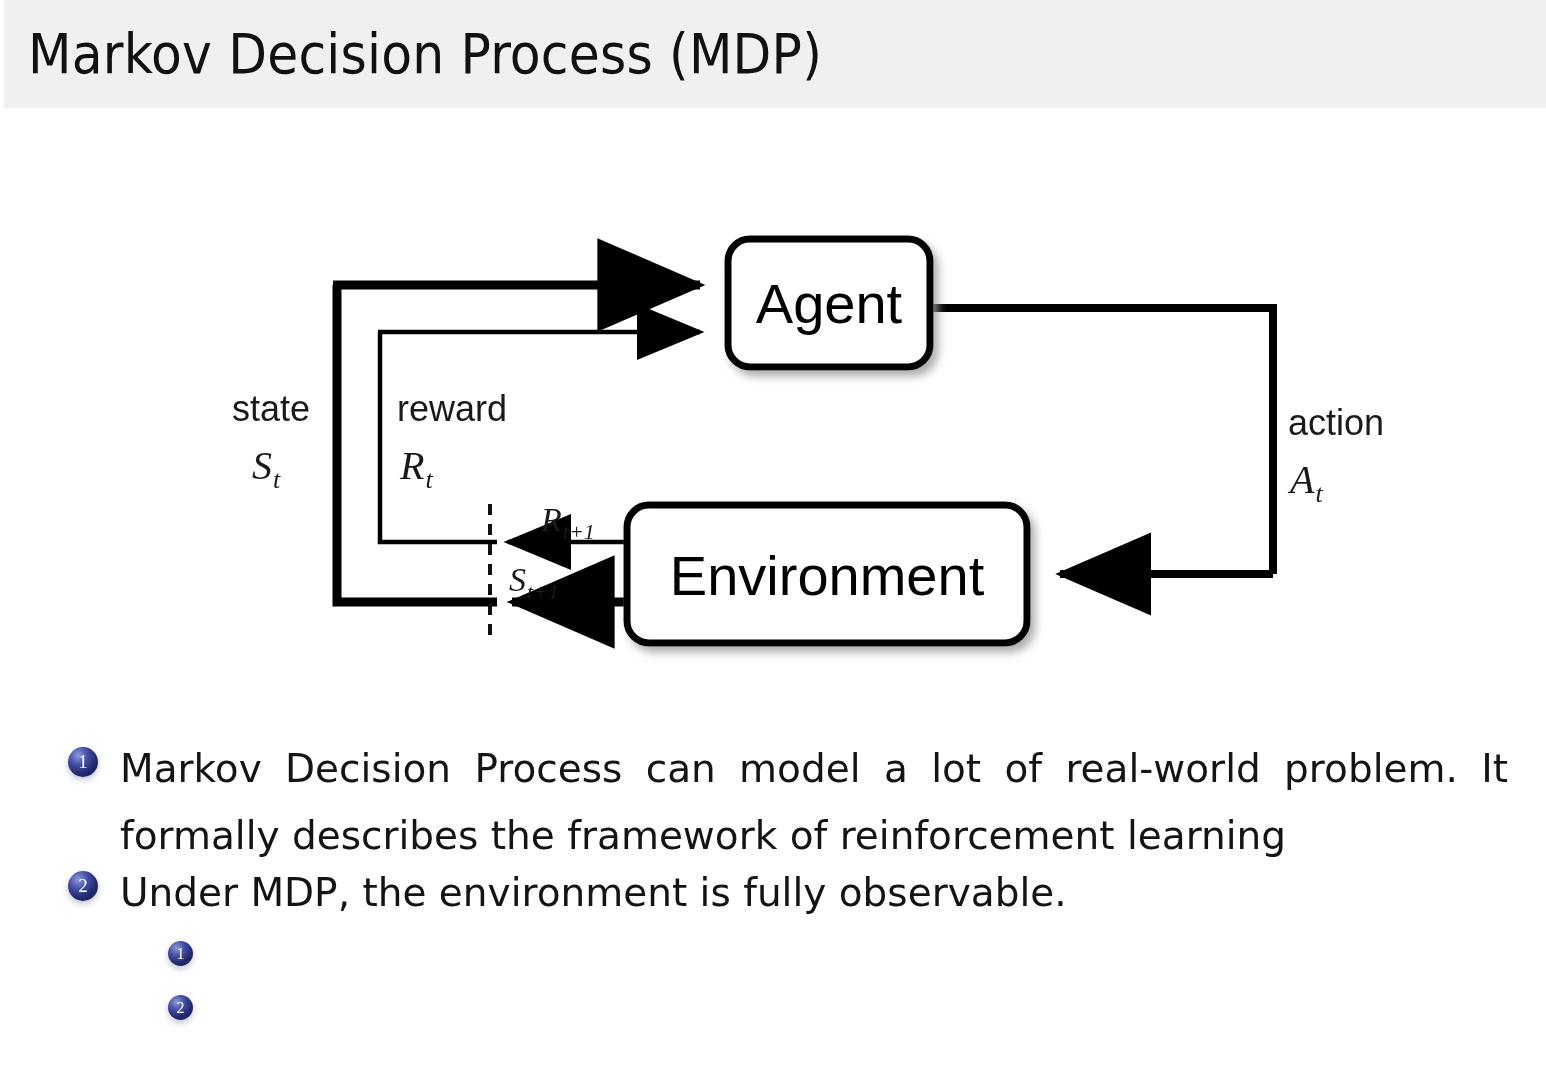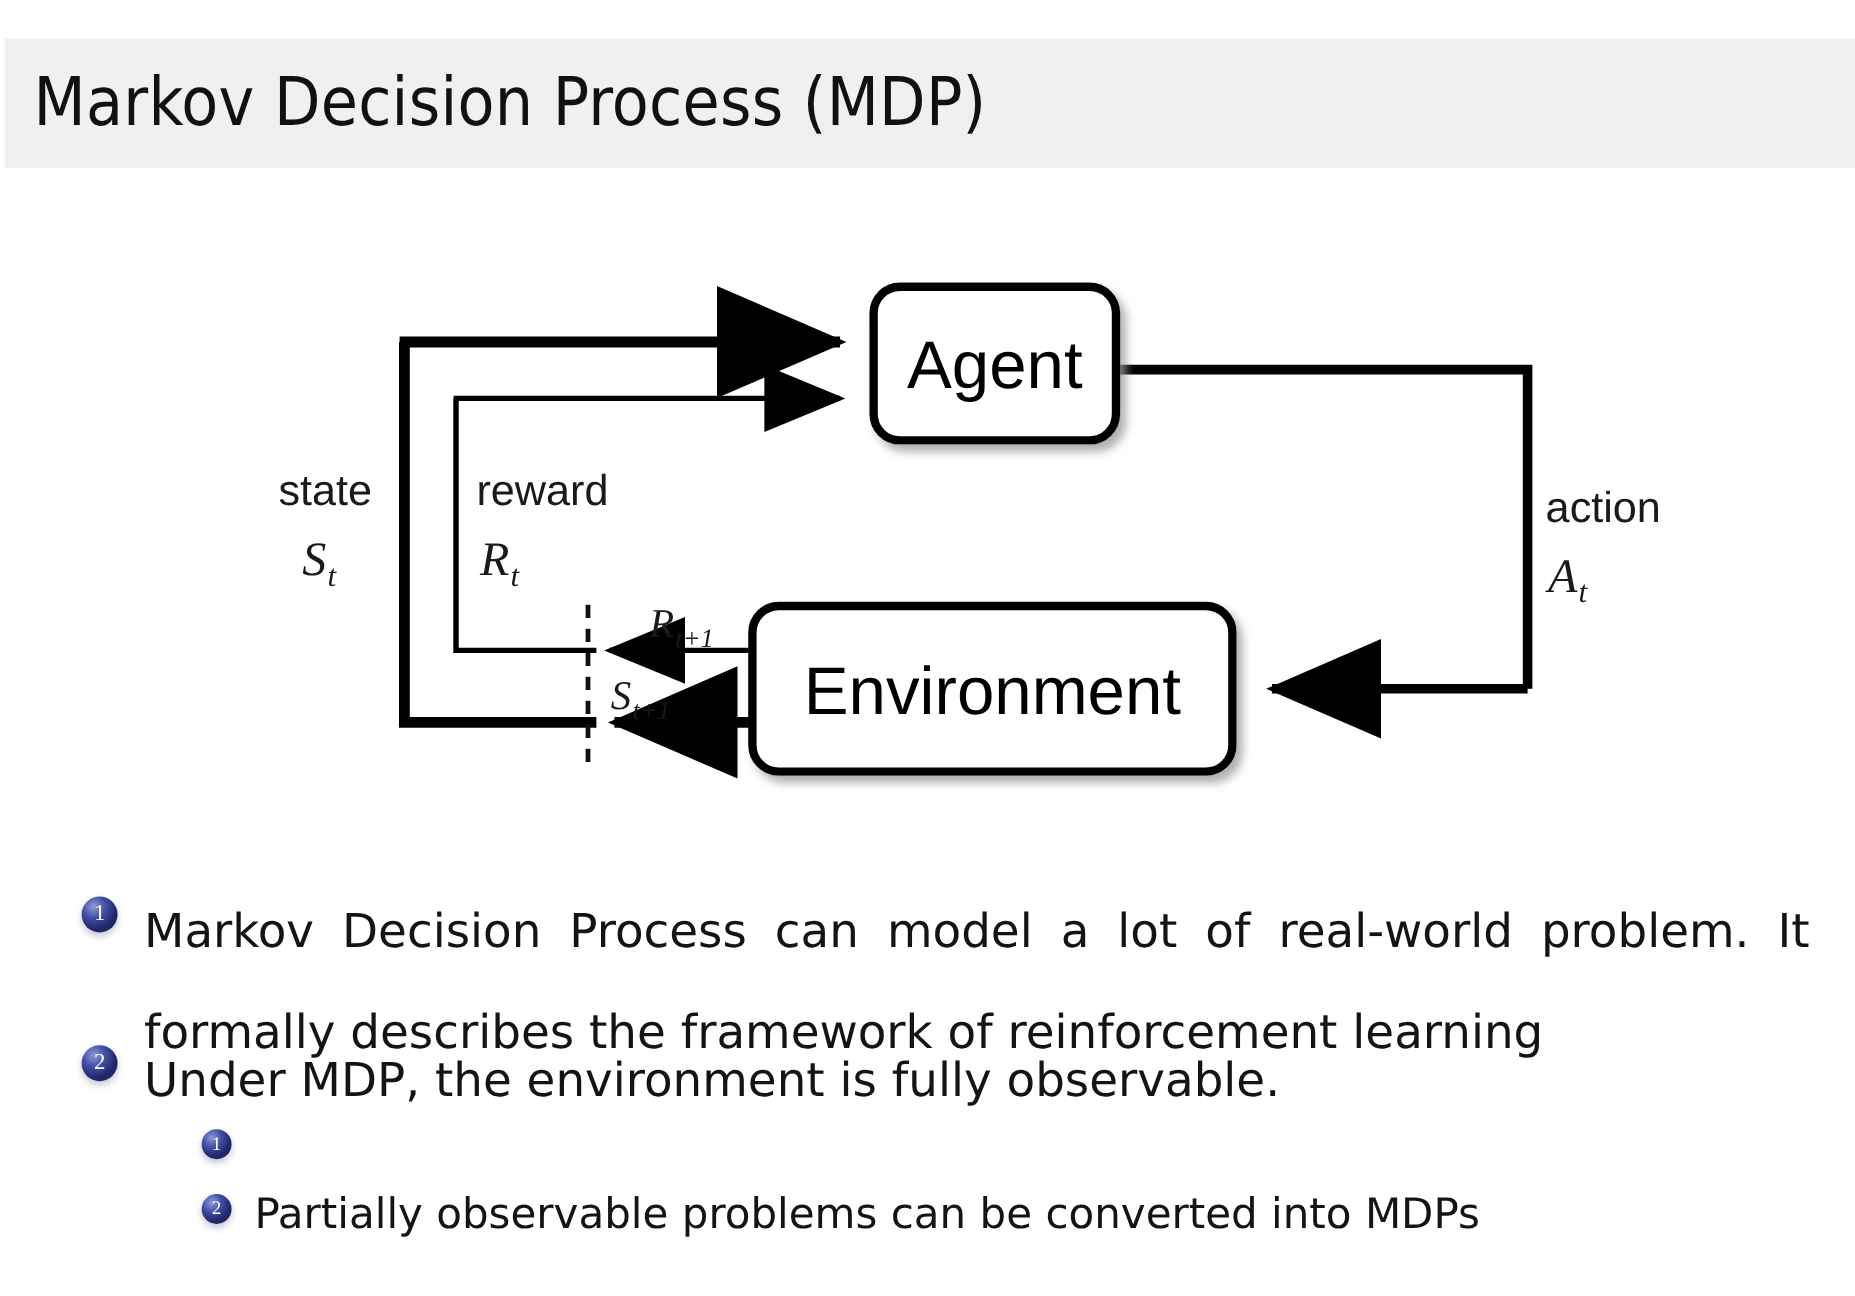--- a/index.html
+++ b/index.html
@@ -19,21 +19,20 @@
 
   
   #slide-header {
     position: absolute;
     left: 0;
     top: 0;
     width: 1546px;
     height: 108px;
     background: #f0f0f0;
     box-sizing: border-box;
-    margin-top: 32px;
   }
   #slide-header::before {
     content: "";
     position: absolute;
     left: 0; top: 0;
     width: 4px; height: 108px;
     background: #ffffff;
   }
   #slide-title {
     position: absolute;
@@ -135,21 +134,21 @@
     font-size: 16px;
     margin-top: 10px;
   }
   .bullet-text {
     font-family: "DejaVu Sans", "Liberation Sans", sans-serif;
     color: #141414;
     white-space: pre-wrap;
   }
   .lvl1 .bullet-text {
     font-size: 39px;
-    line-height: 84px;
+    line-height: 67px;
     margin-left: 22px;
     text-align: justify;
   }
   .lvl2 .bullet-text {
     font-size: 35px;
     line-height: 54px;
     margin-left: 19px;
   }
   #bullet-1 { left: 68px;  top: 0px;   width: 1440px; }
   #bullet-2 { left: 68px;  top: 124px; width: 1440px; }
@@ -256,16 +255,15 @@
     <div class="bullet-marker">2</div>
     <div class="bullet-text">Under MDP, the environment is fully observable.</div>
   </div>
 
   <div class="bullet-row lvl2" id="bullet-2a">
     <div class="bullet-marker">1</div>
   </div>
 
   <div class="bullet-row lvl2" id="bullet-2b">
     <div class="bullet-marker">2</div>
-    <div class="bullet-text">Partially observable problems can be converted into MDPs</div>
   </div>
 
 </div>
 
 </body></html>

